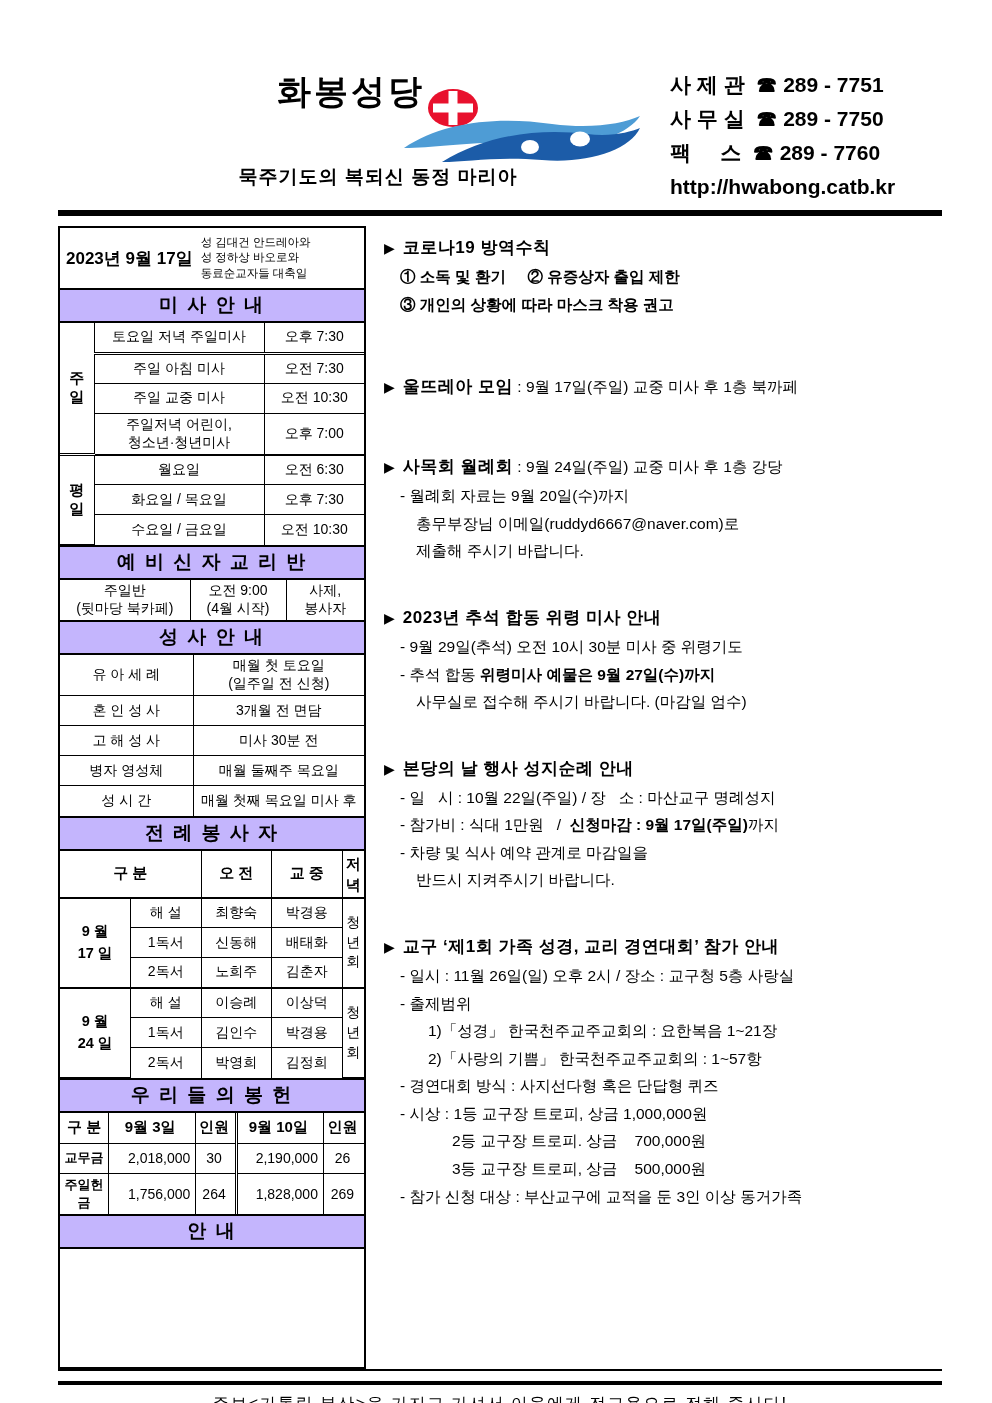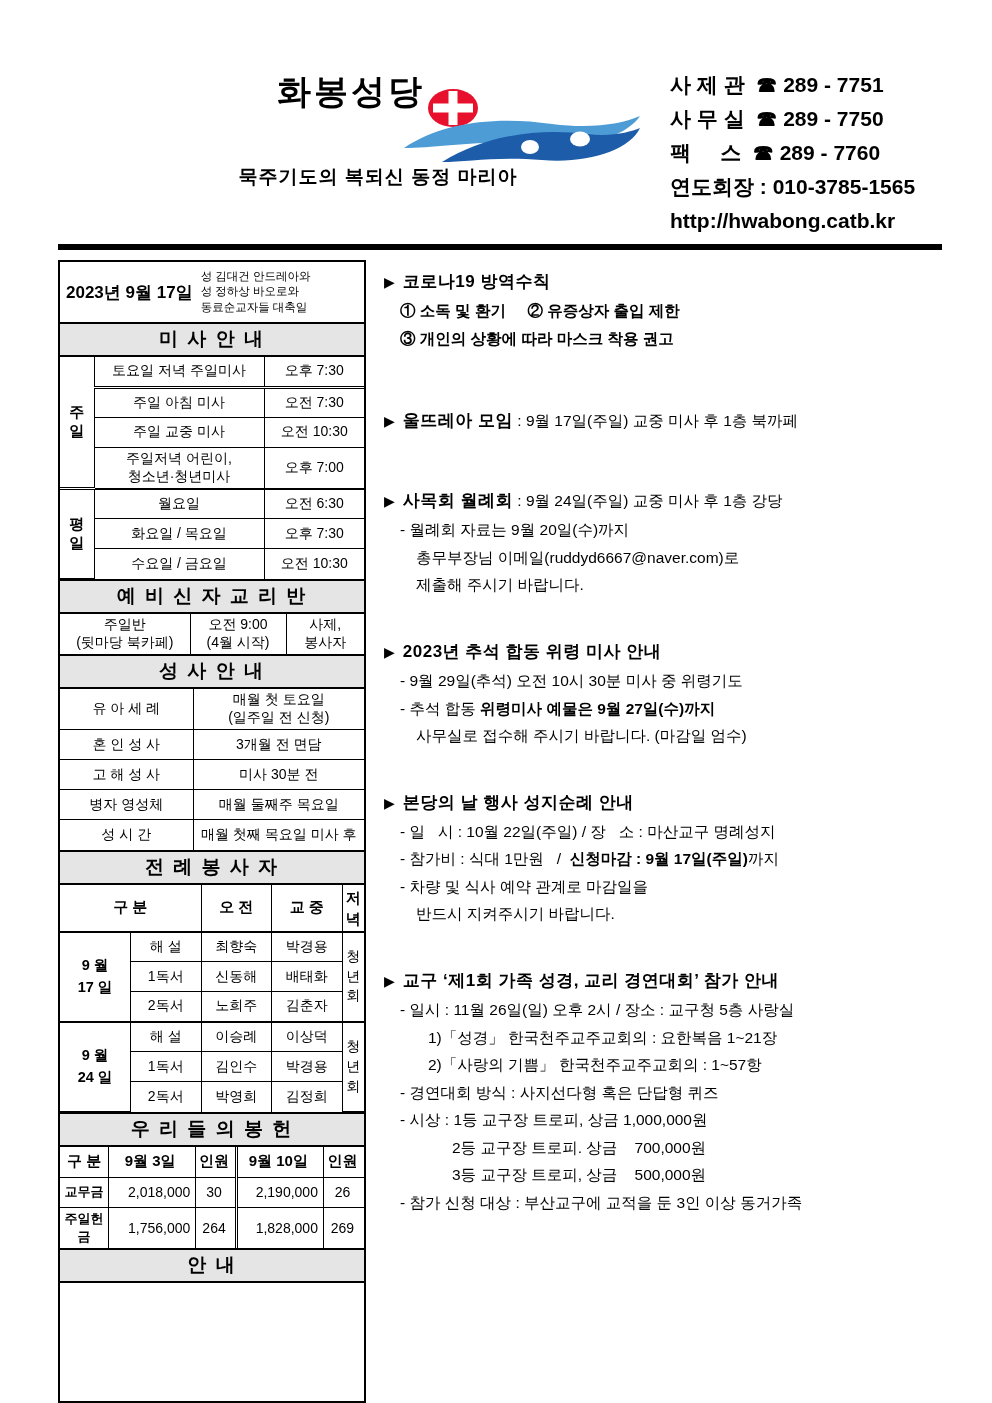--- a/index.html
+++ b/index.html
@@ -25,21 +25,21 @@
   .hdr-right .ln { white-space:pre-wrap; }
   .double-rule { margin-top:6px; border-top:4px solid #000; border-bottom:2px solid #000; height:4px; }
 
   
   .main { display:flex; margin-top:10px; border-bottom:2px solid #000; }
   .left-col { width:308px; flex:none; }
   .right-col { flex:1; padding:10px 0 0 18px; }
 
   
   .panel { border:2.5px solid #000; }
-  .sec-hdr { background:#e5e5e5; text-align:center; font-weight:bold; font-size:19px;
+  .sec-hdr { background:#c4b5fd; text-align:center; font-weight:bold; font-size:19px;
              padding:2px 0 3px; border-top:2px solid #000; border-bottom:2px solid #000;
              letter-spacing:2px; }
   .panel > .sec-hdr:first-child { border-top:none; }
   .date-box { display:flex; align-items:center; padding:3px 2px; min-height:60px; }
   .date-main { font-size:17px; font-weight:bold; white-space:nowrap; padding:0 4px; }
   .date-feast { font-size:11.5px; line-height:1.35; text-align:left; flex:1; padding-left:4px; }
   table { width:100%; border-collapse:collapse; table-layout:fixed; }
   td { border:1.5px solid #000; font-size:14px; text-align:center; padding:2px 1px;
        height:30px; overflow:hidden; }
   tr > td:first-child { border-left:none; } tr > td:last-child { border-right:none; }
@@ -95,21 +95,20 @@
         <path d="M40,48 C85,20 140,14 185,20 C210,23 228,18 238,14 C228,36 185,50 140,46 C95,42 65,48 40,48 Z" fill="#1c5ca8"></path>
         <ellipse cx="128" cy="33" rx="9" ry="7" fill="#ffffff"></ellipse>
         <ellipse cx="178" cy="25" rx="10" ry="7.5" fill="#ffffff"></ellipse>
       </svg>
       <div class="logo-tagline">묵주기도의 복되신 동정 마리아</div>
     </div>
     <div class="hdr-right">
       <div class="ln">사 제 관  ☎ 289 - 7751</div>
       <div class="ln">사 무 실  ☎ 289 - 7750</div>
       <div class="ln">팩     스  ☎ 289 - 7760</div>
-      <div class="ln">연도회장 : 010-3785-1565</div>
       <div class="ln">http://hwabong.catb.kr</div>
     </div>
   </div>
   <div class="double-rule"></div>
 
   <div class="main">
 
     <div class="left-col">
       <div class="panel">
 
@@ -326,20 +325,21 @@
         <div class="nline ind1"><span>- 참가비 : 식대 1만원   /  </span><span class="bld">신청마감 : 9월 17일(주일)</span><span>까지</span></div>
         <div class="nline ind1"><span>- 차량 및 식사 예약 관계로 마감일을</span></div>
         <div class="nline ind2"><span>반드시 지켜주시기 바랍니다.</span></div>
       </div>
 
       <div class="notice">
         <div class="ntitle">
           <span class="tri">▶</span><span class="ttx">교구 ‘제1회 가족 성경, 교리 경연대회’ 참가 안내</span>
         </div>
         <div class="nline ind1"><span>- 일시 : 11월 26일(일) 오후 2시 / 장소 : 교구청 5층 사랑실</span></div>
+        <div class="nline ind1"><span>- 출제범위</span></div>
         <div class="nline ind3"><span>1)「성경」 한국천주교주교회의 : 요한복음 1~21장</span></div>
         <div class="nline ind3"><span>2)「사랑의 기쁨」 한국천주교주교회의 : 1~57항</span></div>
         <div class="nline ind1"><span>- 경연대회 방식 : 사지선다형 혹은 단답형 퀴즈</span></div>
         <div class="nline ind1"><span>- 시상 : 1등 교구장 트로피, 상금 1,000,000원</span></div>
         <div class="nline ind4"><span>2등 교구장 트로피. 상금    700,000원</span></div>
         <div class="nline ind4"><span>3등 교구장 트로피, 상금    500,000원</span></div>
         <div class="nline ind1"><span>- 참가 신청 대상 : 부산교구에 교적을 둔 3인 이상 동거가족</span></div>
       </div>
 
     </div>

